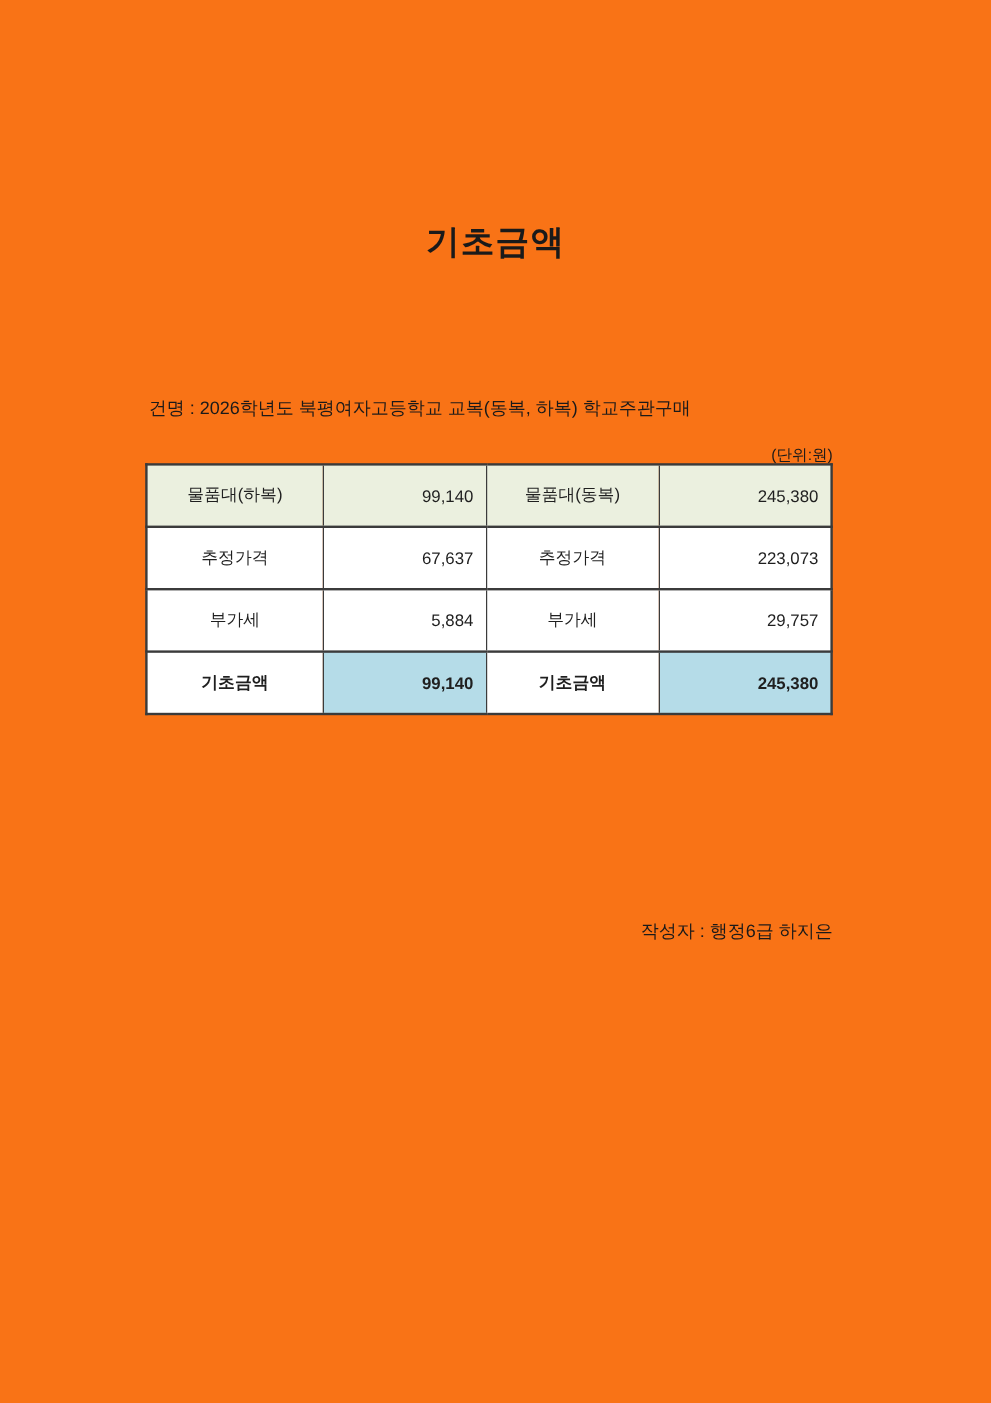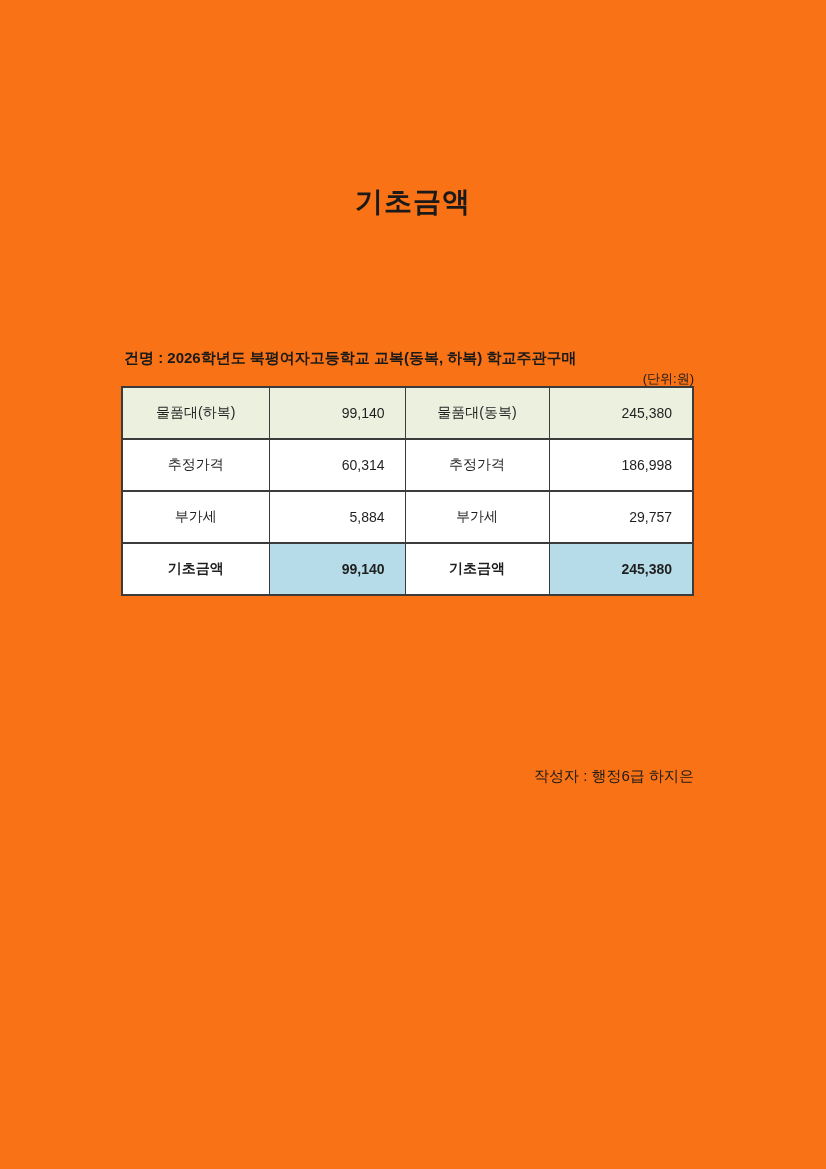--- a/index.html
+++ b/index.html
@@ -26,24 +26,24 @@
     left: 0;
     width: 100%;
     text-align: center;
     font-size: 28px;
     font-weight: bold;
     letter-spacing: 1px;
     color: #1a1a1a;
   }
   .subject-line {
     position: absolute;
-    top: 349px;
+    top: 331px;
     left: 124px;
     font-size: 15px;
-    font-weight: bold;
+    font-weight: normal;
     color: #1a1a1a;
     letter-spacing: 0px;
     white-space: nowrap;
   }
   .unit-note {
     position: absolute;
     top: 370px;
     right: 132px;
     font-size: 13px;
     color: #1a1a1a;
@@ -55,21 +55,21 @@
     border-collapse: collapse;
     table-layout: fixed;
     width: 571px;
   }
   .price-table td {
     border: 1px solid #3b3b3b;
     border-top-width: 2px;
     border-bottom-width: 2px;
     height: 50px;
     font-size: 14px;
-    padding: 0 20px;
+    padding: 0 10px;
     background: #ffffff;
     vertical-align: middle;
   }
   .price-table td:first-child { border-left-width: 2px; }
   .price-table td:last-child  { border-right-width: 2px; }
   .col-label1 { width: 147px; }
   .col-value1 { width: 136px; }
   .col-label2 { width: 144px; }
   .col-value2 { width: 144px; }
   .cell-label { text-align: center; }
@@ -107,23 +107,23 @@
     </colgroup>
     <tbody>
       <tr class="row-item">
         <td class="cell-label">물품대(하복)</td>
         <td class="cell-value">99,140</td>
         <td class="cell-label">물품대(동복)</td>
         <td class="cell-value">245,380</td>
       </tr>
       <tr class="row-plain">
         <td class="cell-label">추정가격</td>
-        <td class="cell-value">60,314</td>
+        <td class="cell-value">67,637</td>
         <td class="cell-label">추정가격</td>
-        <td class="cell-value">186,998</td>
+        <td class="cell-value">223,073</td>
       </tr>
       <tr class="row-plain">
         <td class="cell-label">부가세</td>
         <td class="cell-value">5,884</td>
         <td class="cell-label">부가세</td>
         <td class="cell-value">29,757</td>
       </tr>
       <tr class="row-total">
         <td class="cell-label">기초금액</td>
         <td class="cell-value">99,140</td>

